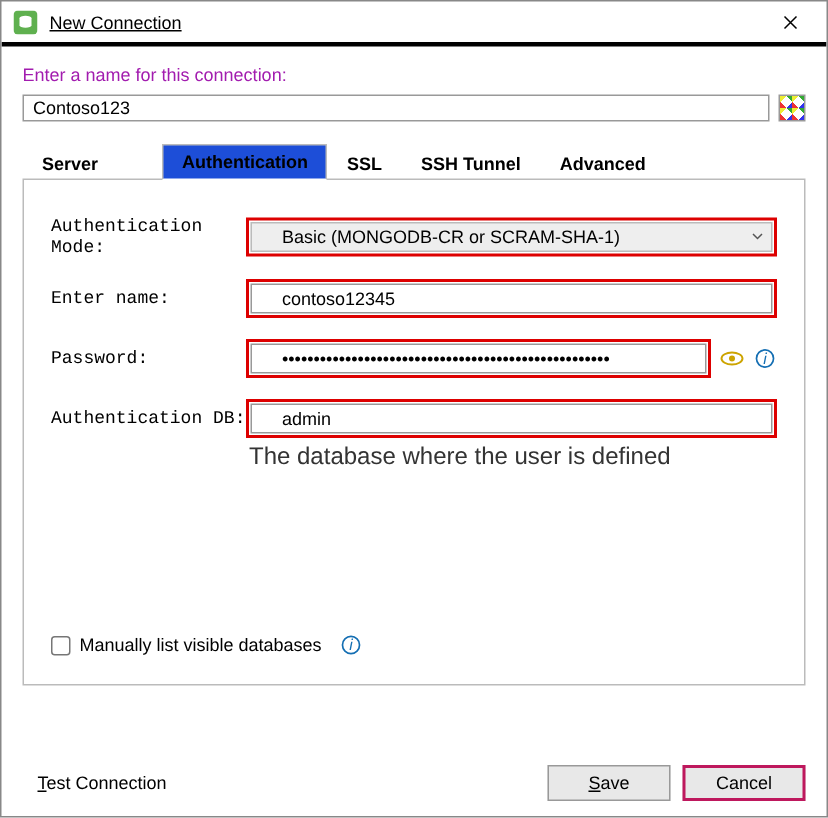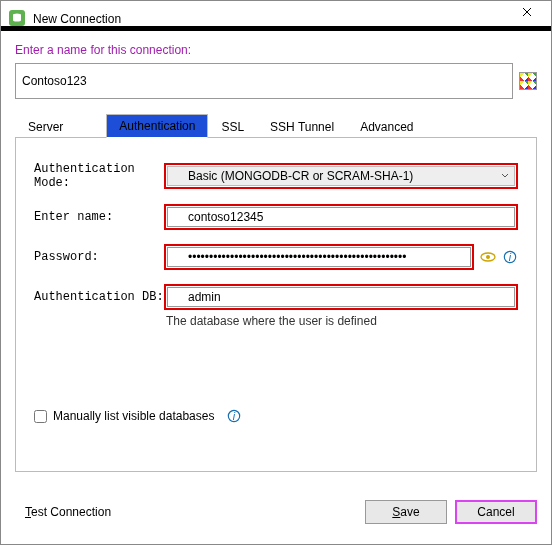--- a/index.html
+++ b/index.html
@@ -1,66 +1,66 @@
 <!DOCTYPE html>
 <html><head>
   <meta charset="utf-8">
   <style>
     * { box-sizing: border-box; margin: 0; padding: 0; font-family: "Segoe UI", Tahoma, sans-serif; font-size: 12px; }
     body { background: #fff; width: 552px; height: 545px; border: 1px solid #888; position: relative; }
 
-    .titlebar { display: flex; align-items: flex-end; height: 30px; padding: 0 4px 0 8px; border-bottom: 5px solid #000000; }
+    .titlebar { display: flex; align-items: center; height: 30px; padding: 0 4px 0 8px; border-bottom: 3px solid #000000; text-decoration: underline; }
     .app-icon { width: 16px; height: 16px; margin-right: 8px; }
     .title { flex: 1; font-size: 12px; color: #000; }
     .close-btn { width: 40px; height: 28px; display: flex; align-items: center; justify-content: center; cursor: default; }
     .close-btn svg { width: 10px; height: 10px; }
 
     .content { padding: 12px 14px 0; position: relative; }
 
     .prompt { margin-bottom: 6px; color: #a21caf; }
 
     .name-row { display: flex; align-items: center; gap: 6px; margin-bottom: 14px; }
-    .name-input { flex: 1; height: 36px; border: 1px solid #999; padding: 2px 6px; font-size: 12px; }
+    .name-input { flex: 1; height: 18px; border: 1px solid #999; padding: 2px 6px; font-size: 12px; }
     .color-swatch { width: 18px; height: 18px; background: #fff; border: 1px solid #999; background:
        linear-gradient(45deg,#e33 25%,transparent 25%),
        linear-gradient(-45deg,#33e 25%,transparent 25%),
        linear-gradient(45deg,transparent 75%,#3a3 75%),
        linear-gradient(-45deg,transparent 75%,#ee3 75%);
       background-size: 8px 8px; }
 
     .tabs { display: flex; align-items: flex-end; gap: 0; }
-    .tab { padding: 4px 12px; border: 1px solid transparent; border-bottom: none; position: relative; top: 1px; cursor: default; }
+    .tab { padding: 4px 12px; border: 1px solid transparent; border-bottom: none; position: relative; top: 1px; cursor: default; font-weight: bold; }
     .tab.active { background: #1d4ed8; border-color: #bbb; border-bottom: 1px solid #fff; margin-left: 30px; }
 
     .tab-panel { border: 1px solid #bbb; padding: 24px 18px 18px; min-height: 335px; }
 
     .field-row { display: flex; align-items: center; margin-bottom: 14px; }
     .field-label { width: 130px; color: #000; font-family: Liberation Mono, monospace; }
     .highlight { border: 2px solid #d00; padding: 1px; flex: 1; }
     .sel, .inp { width: 100%; height: 20px; border: 1px solid #999; padding: 0 20px; font-size: 12px; }
     .sel { appearance: none; background: #eee; border-color: #bbb; padding-right: 18px; position: relative; }
     .sel-wrap { position: relative; display: block; }
     .sel-chevron { position: absolute; right: 6px; top: 50%; transform: translateY(-50%); pointer-events: none; }
     .sel-chevron svg { width: 8px; height: 8px; display:block; }
 
-    .helper { margin-left: 132px; color: #333; font-size: 12px; margin-top: -10px; margin-bottom: 14px; }
+    .helper { margin-left: 132px; color: #333; font-size: 16px; margin-top: -10px; margin-bottom: 14px; }
 
     .eye, .info { width: 16px; height: 16px; margin-left: 6px; display: inline-flex; align-items: center; justify-content: center; }
     .info svg circle { stroke: #156fb3; fill: none; }
     .info svg text { fill: #156fb3; }
 
-    .chk-row { display: flex; align-items: center; gap: 6px; margin-top: 80px; }
+    .chk-row { display: flex; align-items: center; gap: 6px; margin-top: 108px; }
     .chk { width: 13px; height: 13px; }
 
-    .footer { position: absolute; bottom: 20px; left: 14px; right: 14px; display: flex; align-items: center; gap: 8px; }
+    .footer { position: absolute; bottom: 10px; left: 14px; right: 14px; display: flex; align-items: center; gap: 8px; }
     .footer .spacer { flex: 1; }
     .btn { min-width: 82px; height: 24px; border: 1px solid #999; background: #e8e8e8; cursor: default; padding: 0 10px; font-size: 12px; }
     .btn.flat { background: none; border: none; }
     .btn u { text-decoration: underline; }
-    .btn.primary { border: 2px solid #d946ef; background: #e8e8e8; }
+    .btn.primary { border: 2px solid #be185d; background: #e8e8e8; }
   </style>
 </head>
 <body>
 
 <div class="titlebar">
   <span class="app-icon">
     <svg viewBox="0 0 16 16">
         <rect x="0" y="0" width="16" height="16" rx="3" fill="#5fb04f"></rect>
         <ellipse cx="8" cy="5" rx="4" ry="1.5" fill="#fff"></ellipse>
         <rect x="4" y="5" width="8" height="5" fill="#fff"></rect>

